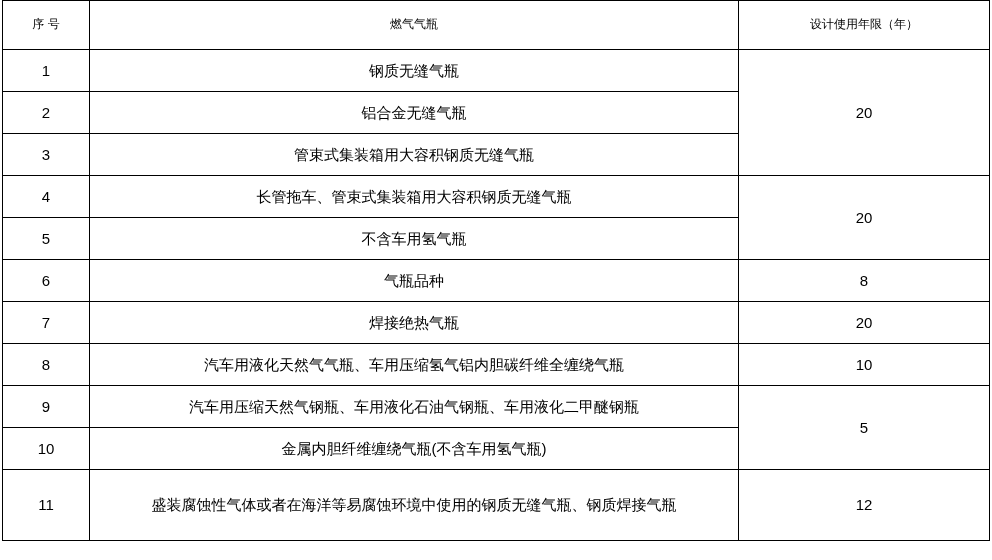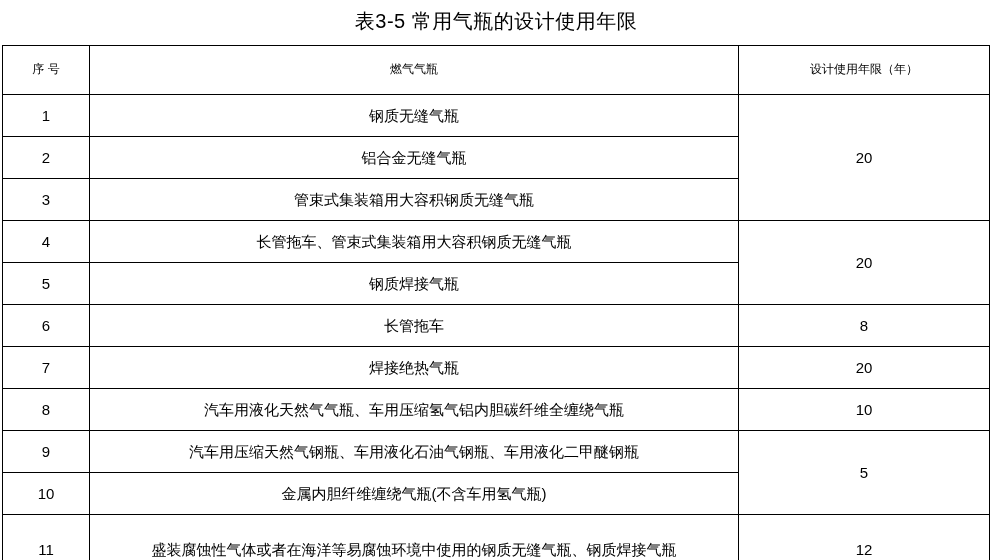--- a/index.html
+++ b/index.html
@@ -61,21 +61,20 @@
     padding-left: 10px;
     padding-right: 10px;
     margin-top: 27px;
   }
 </style>
 </head>
 <body>
 
 <div class="page">
 
-  <div class="title">表3-5 常用气瓶的设计使用年限</div>
 
   <table class="gas-table">
     <tbody>
       <tr class="header-row">
         <td class="col-no">序 号</td>
         <td class="col-kind">燃气气瓶</td>
         <td class="col-years">设计使用年限（年）</td>
       </tr>
 
       <tr class="body-row">
@@ -92,26 +91,26 @@
         <td class="col-kind kind-cell">管束式集装箱用大容积钢质无缝气瓶</td>
       </tr>
 
       <tr class="body-row">
         <td class="col-no">4</td>
         <td class="col-kind kind-cell">长管拖车、管束式集装箱用大容积钢质无缝气瓶</td>
         <td class="col-years" rowspan="2">20</td>
       </tr>
       <tr class="body-row">
         <td class="col-no">5</td>
-        <td class="col-kind kind-cell">钢质焊接气瓶</td>
+        <td class="col-kind kind-cell">不含车用氢气瓶</td>
       </tr>
 
       <tr class="body-row">
         <td class="col-no">6</td>
-        <td class="col-kind kind-cell">长管拖车</td>
+        <td class="col-kind kind-cell">气瓶品种</td>
         <td class="col-years">8</td>
       </tr>
 
       <tr class="body-row">
         <td class="col-no">7</td>
         <td class="col-kind kind-cell">焊接绝热气瓶</td>
         <td class="col-years">20</td>
       </tr>
 
       <tr class="body-row">

